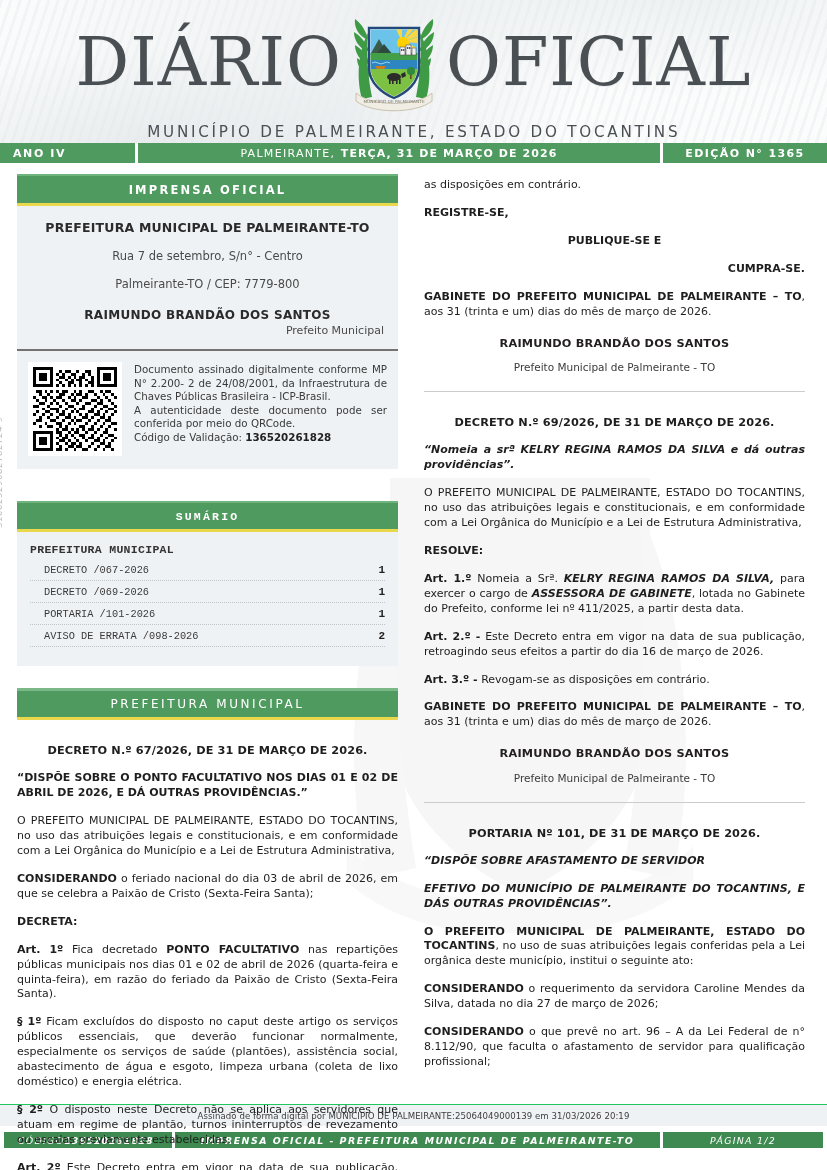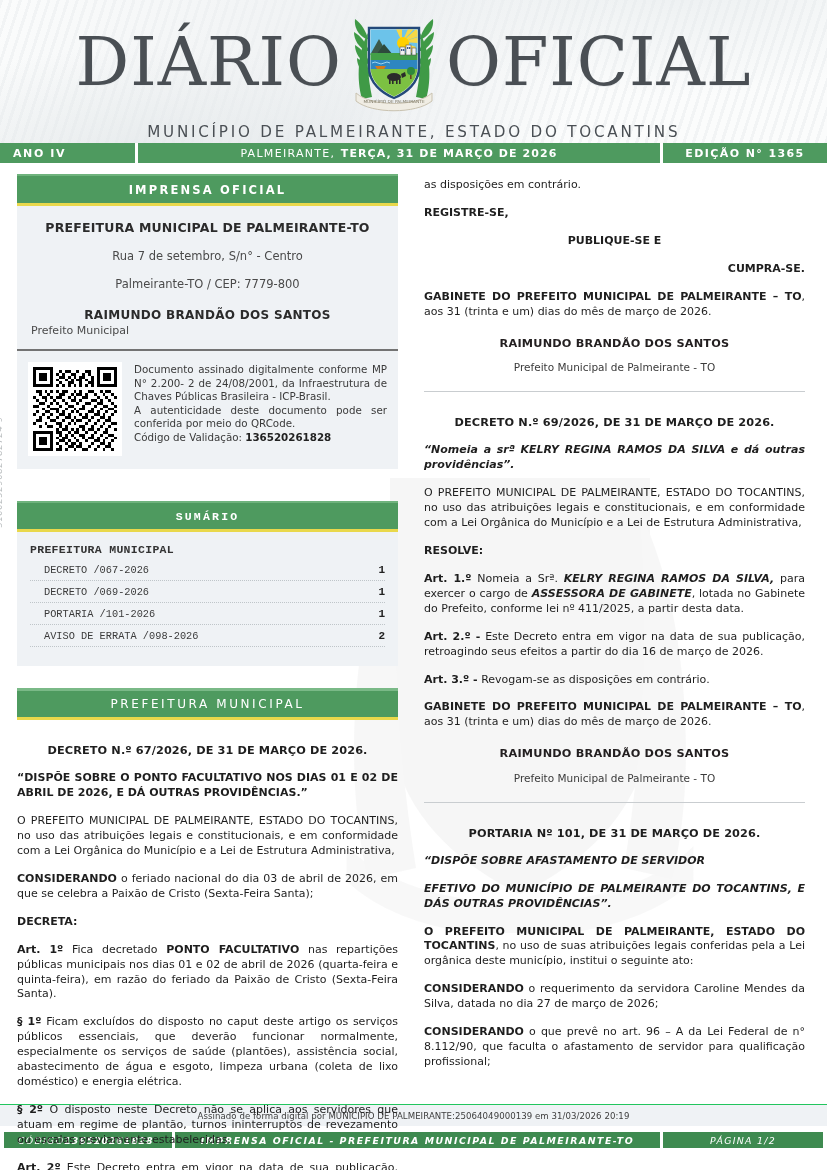--- a/index.html
+++ b/index.html
@@ -174,21 +174,21 @@
   }
   .press-name {
     text-align: center;
     font-size: 12px;
     font-weight: 700;
     color: #2b2b2b;
     margin-top: 17px;
     letter-spacing: 0.3px;
   }
   .press-role {
-    text-align: left;
+    text-align: right;
     font-size: 11px;
     color: #4a4a4a;
     margin-top: 2px;
   }
 
   .sig-box {
     background: #eff2f5;
     border-top: 2px solid #737373;
     display: flex;
     gap: 12px;

